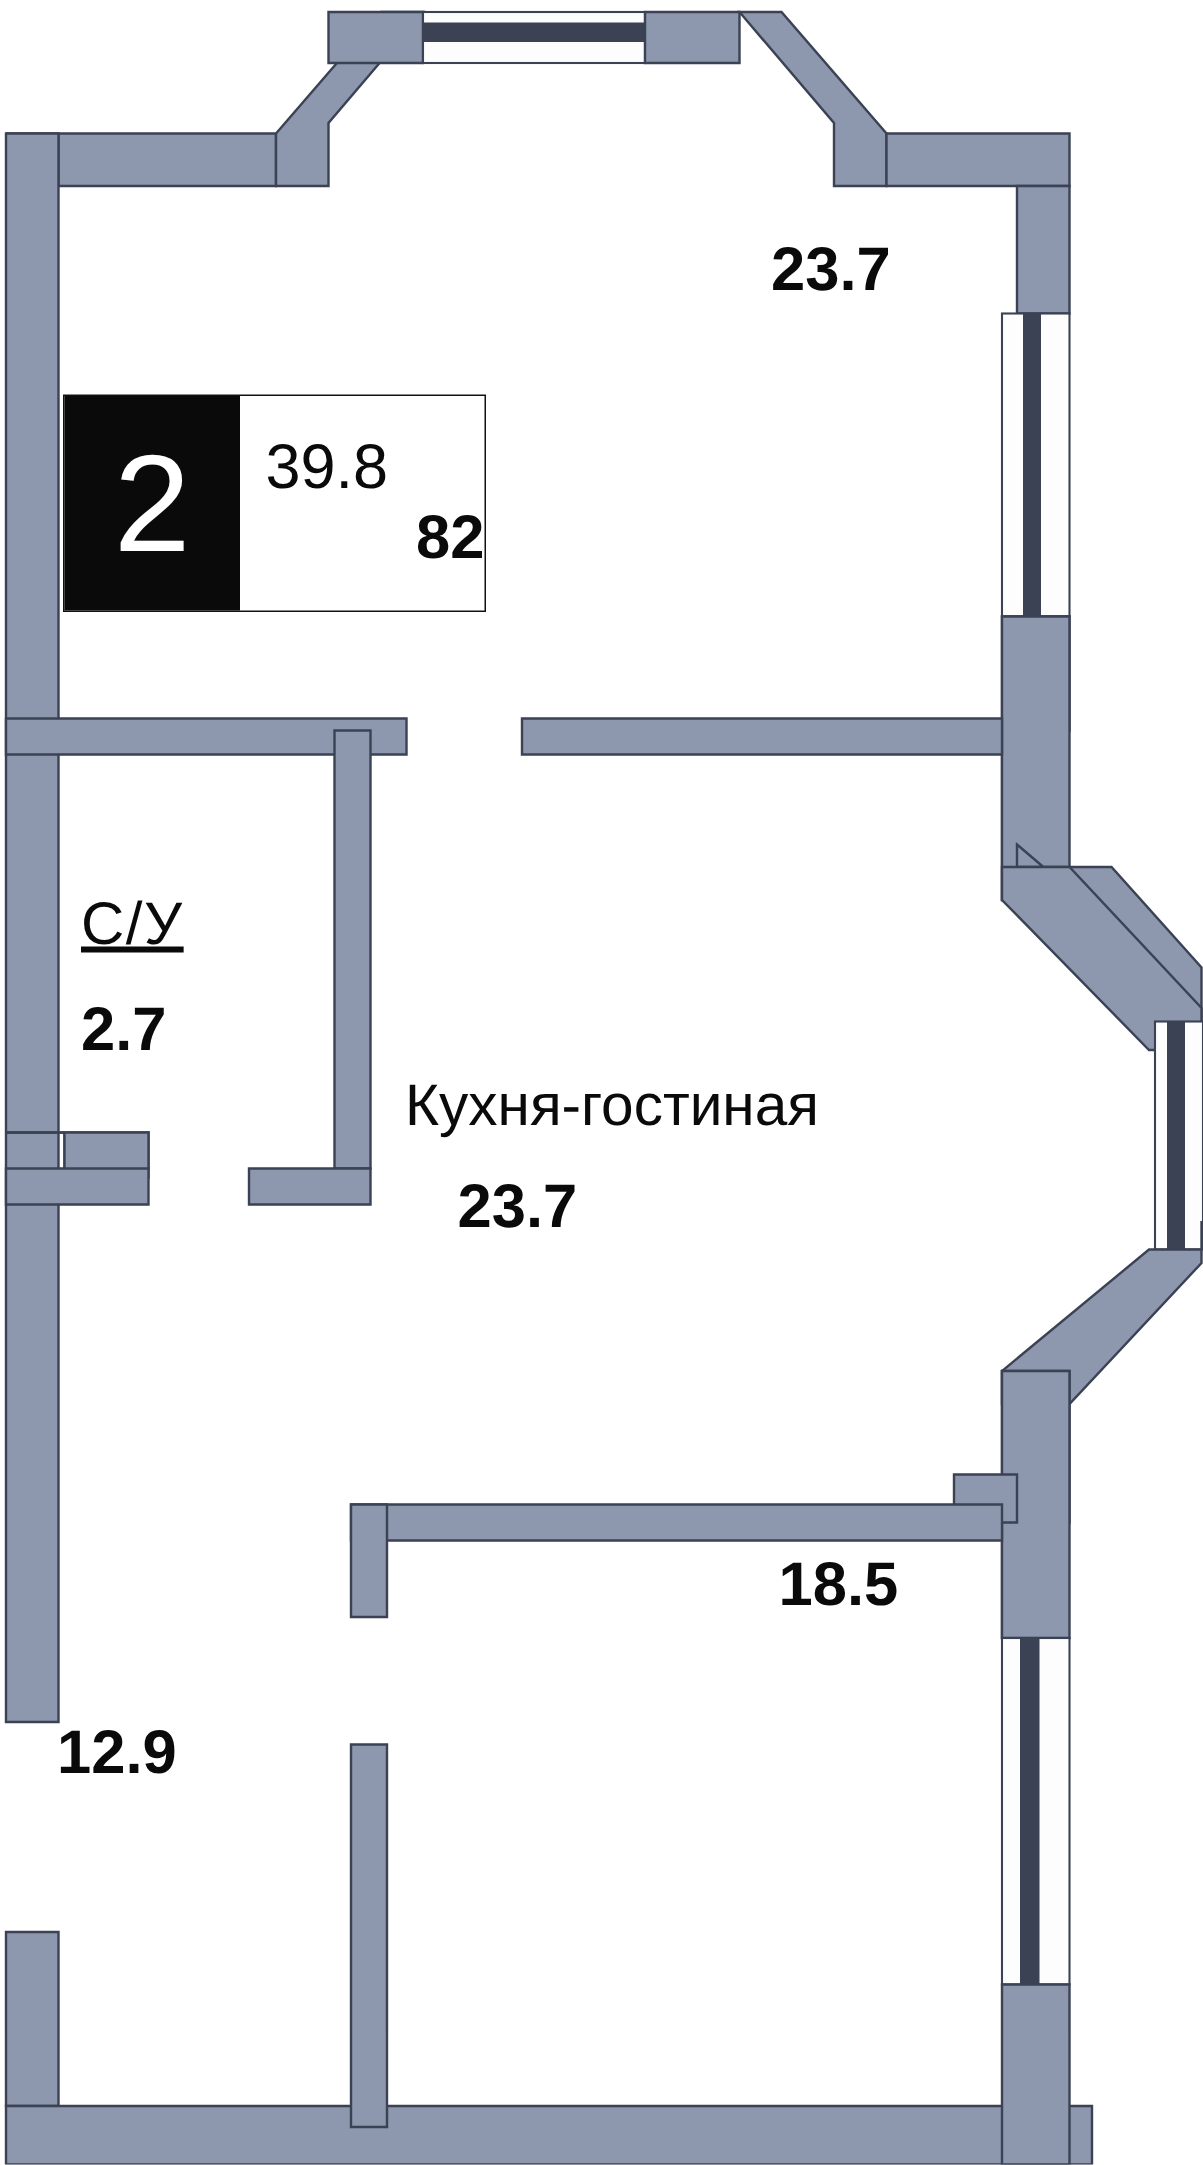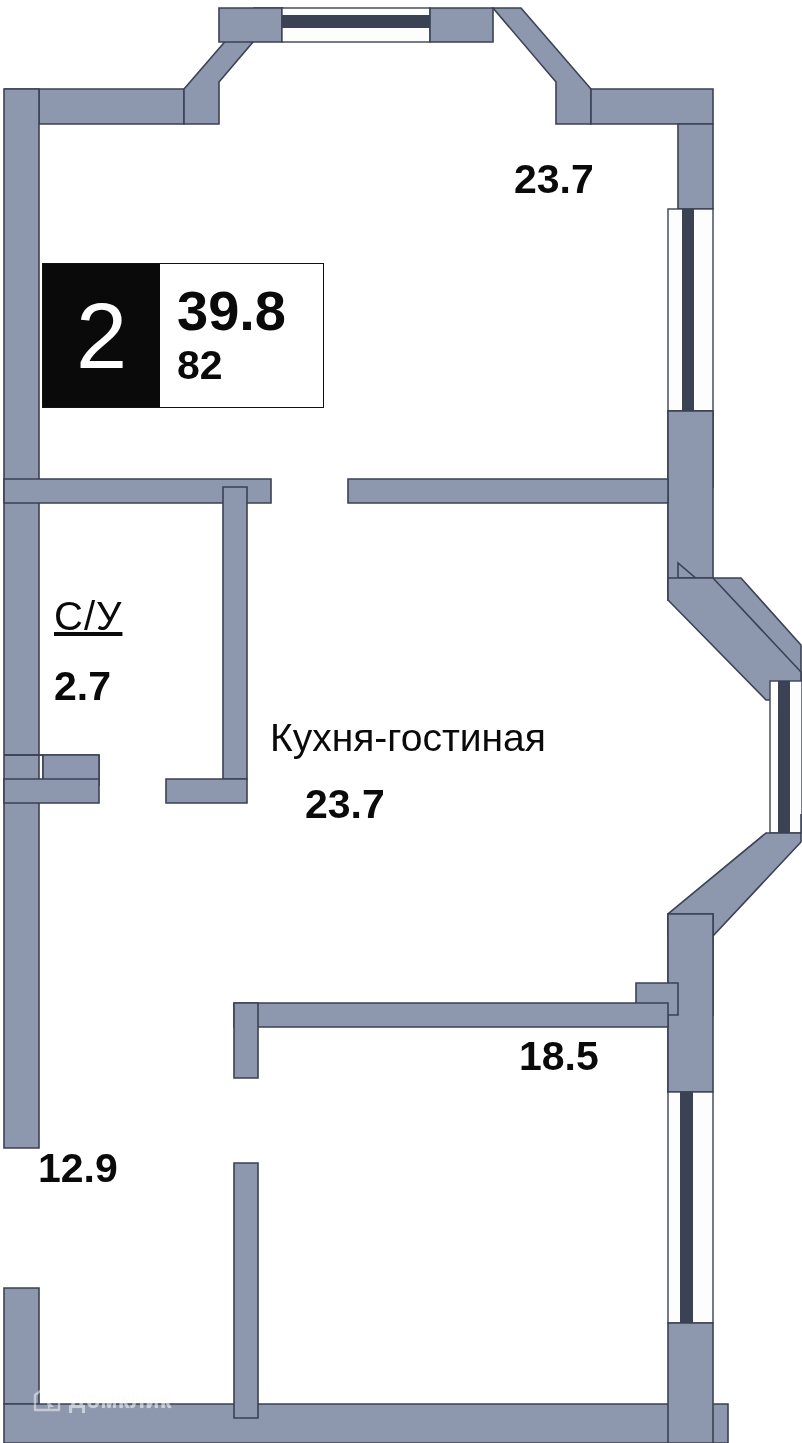--- a/index.html
+++ b/index.html
@@ -90,31 +90,32 @@
   }
   #badge-right {
     flex: 1;
     display: flex;
     flex-direction: column;
     justify-content: center;
     padding-left: 17px;
     box-sizing: border-box;
   }
   #badge-area {
-    font-size: 56px;
+    font-size: 42px;
     color: #0a0a0a;
     line-height: 1.05;
-    font-weight: bold;
+    font-weight: normal;
   }
   #badge-floor {
     font-size: 41px;
     color: #0a0a0a;
     font-weight: bold;
     line-height: 1.15;
     margin-top: 2px;
+    text-align: right;
   }
   
   #watermark {
     position: absolute;
     left: 32px;
     top: 1383px;
     display: flex;
     align-items: center;
     gap: 7px;
     opacity: 0.55;
@@ -217,24 +218,14 @@
   <div class="label area-num" style="left:38px; top:1148px;">12.9</div>
 
   <div id="badge">
     <div id="badge-rooms">2</div>
     <div id="badge-right">
       <div id="badge-area">39.8</div>
       <div id="badge-floor">82</div>
     </div>
   </div>
 
-  <div id="watermark">
-    <span>
-      <svg width="30" height="30" viewBox="0 0 30 30" aria-hidden="true">
-        <path d="M15 3 L27 12 L27 27 L3 27 L3 12 Z" fill="none" stroke="#ffffff" stroke-width="2.4" stroke-linejoin="round" opacity="0.9"></path>
-        <path d="M11 11 L19 11 L19 19 L11 19 Z" fill="none" stroke="#ffffff" stroke-width="2.2" opacity="0.9"></path>
-        <path d="M14 16 L22 24 L18 24 L17 28 Z" fill="#ffffff" opacity="0.9"></path>
-      </svg>
-    </span>
-    <span class="wm-text">Домклик</span>
-  </div>
 
 </div>
 
 </body></html>

